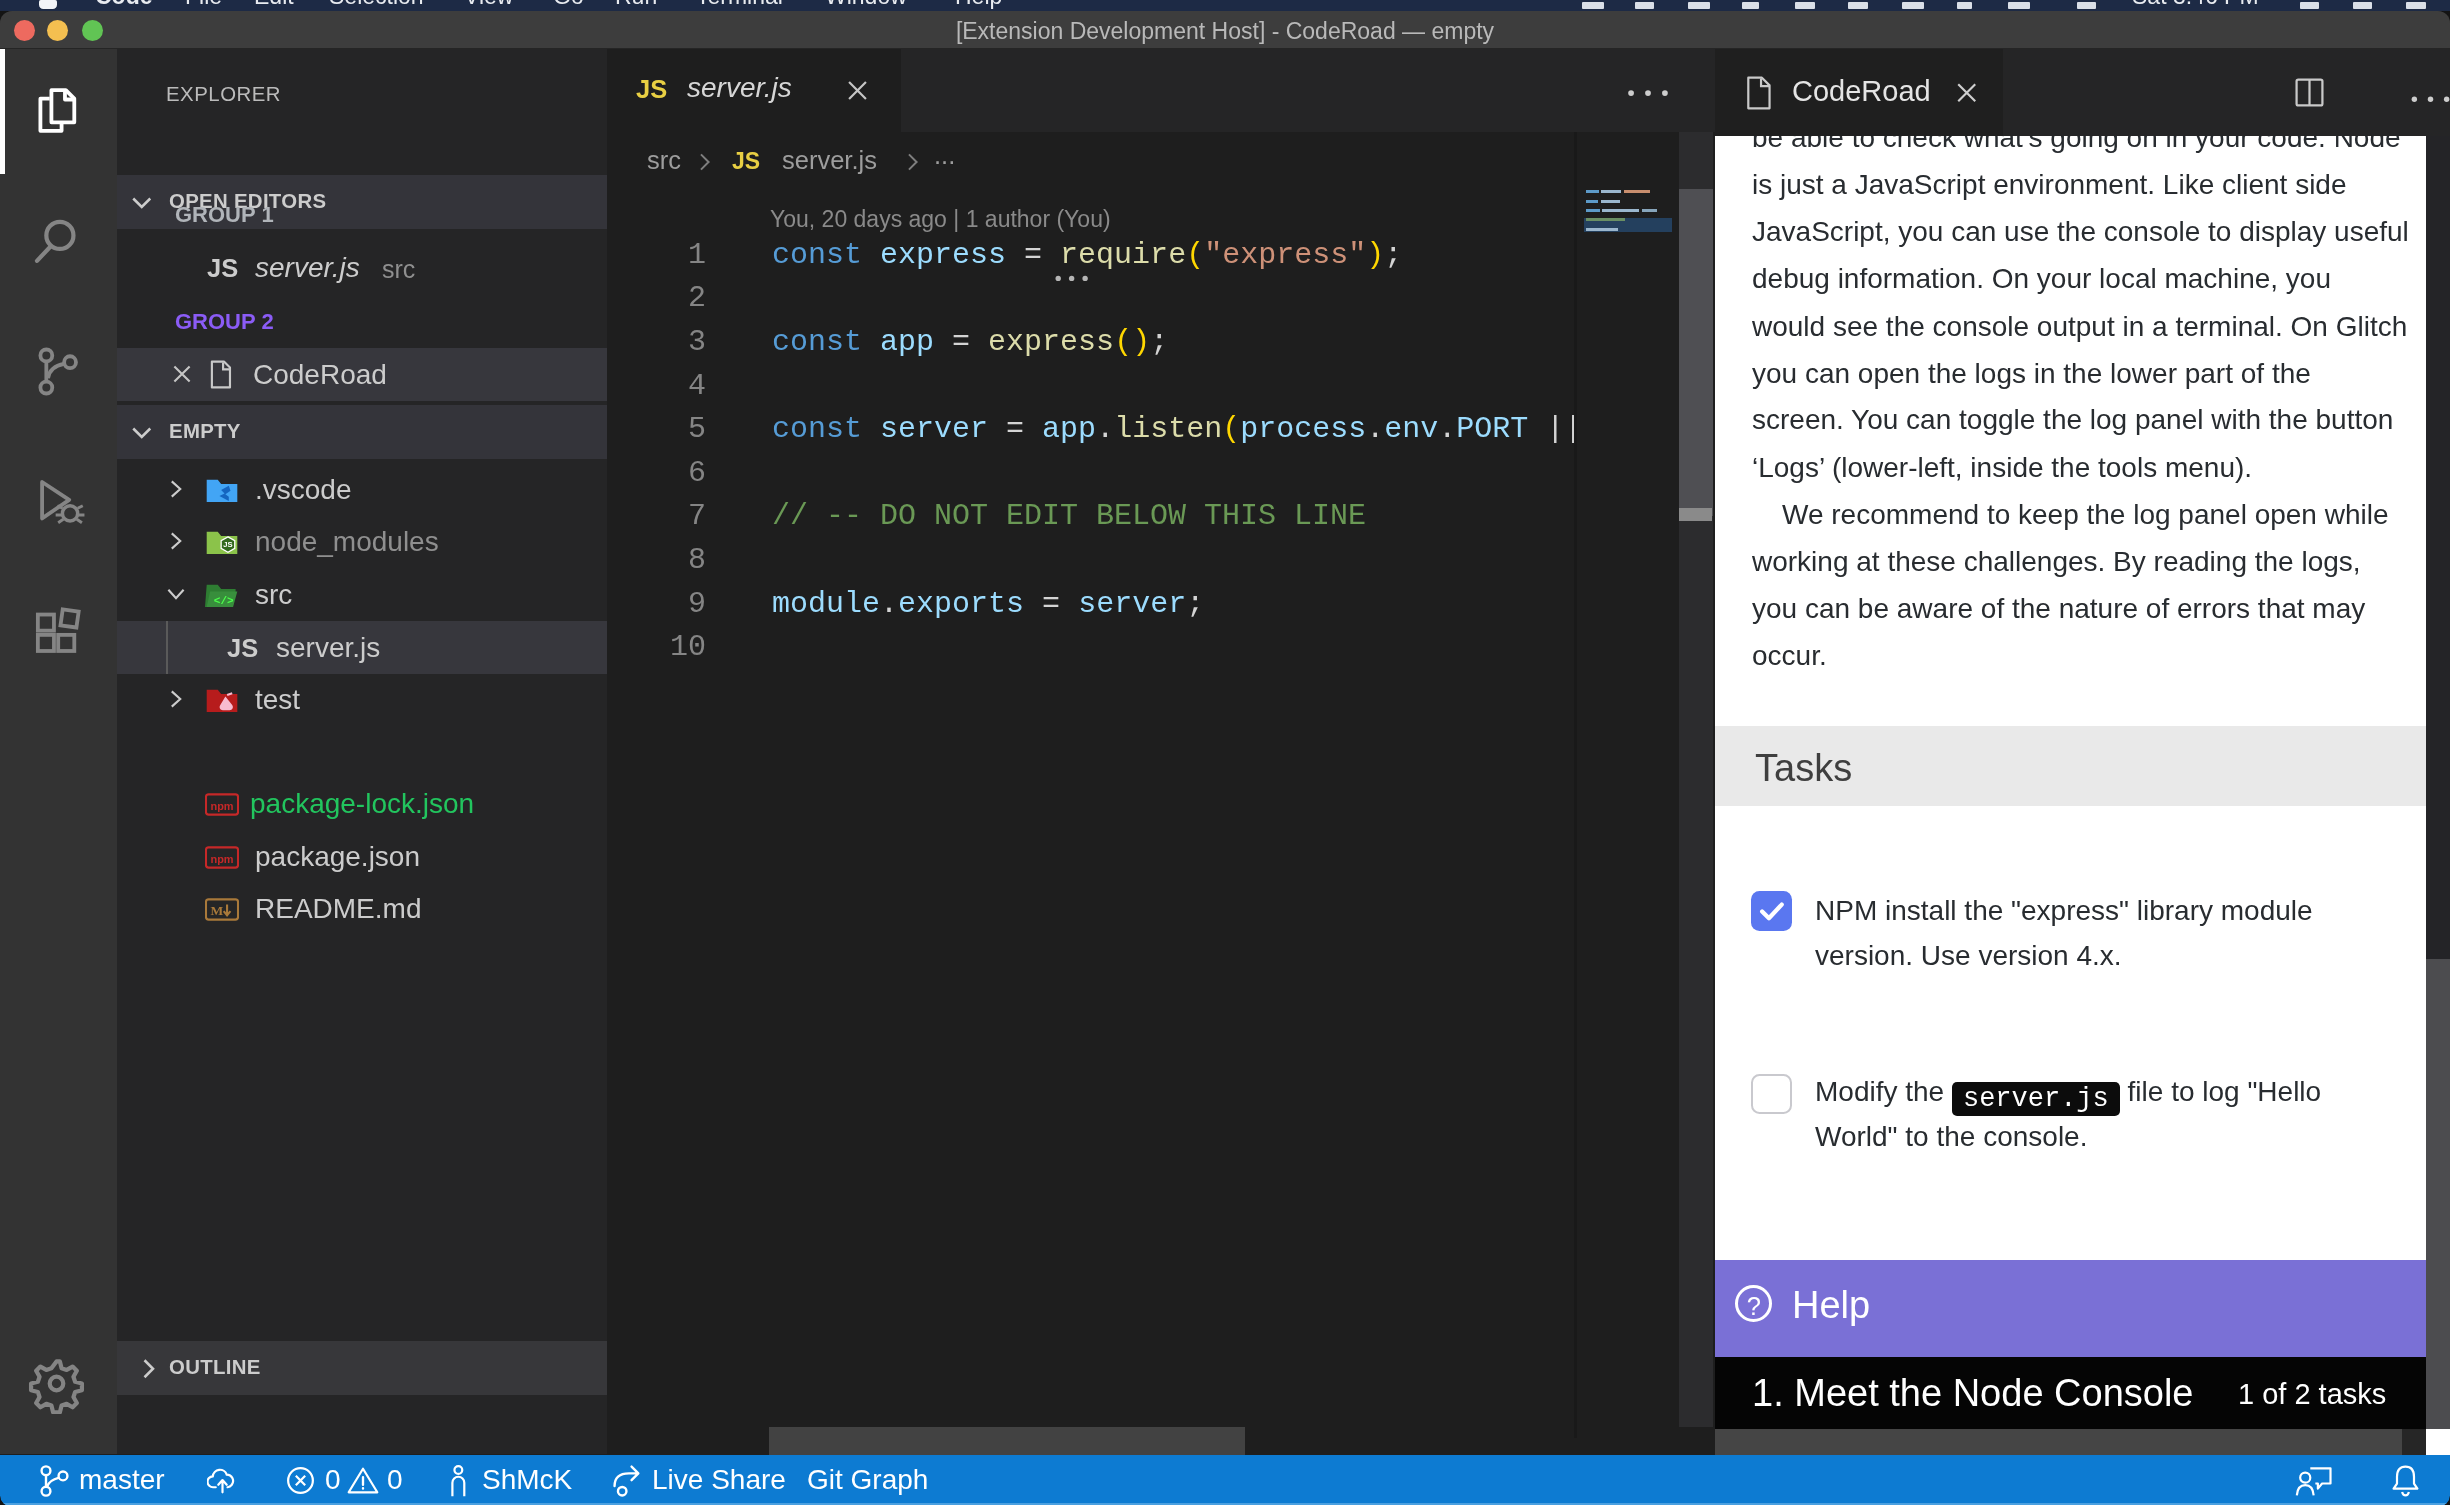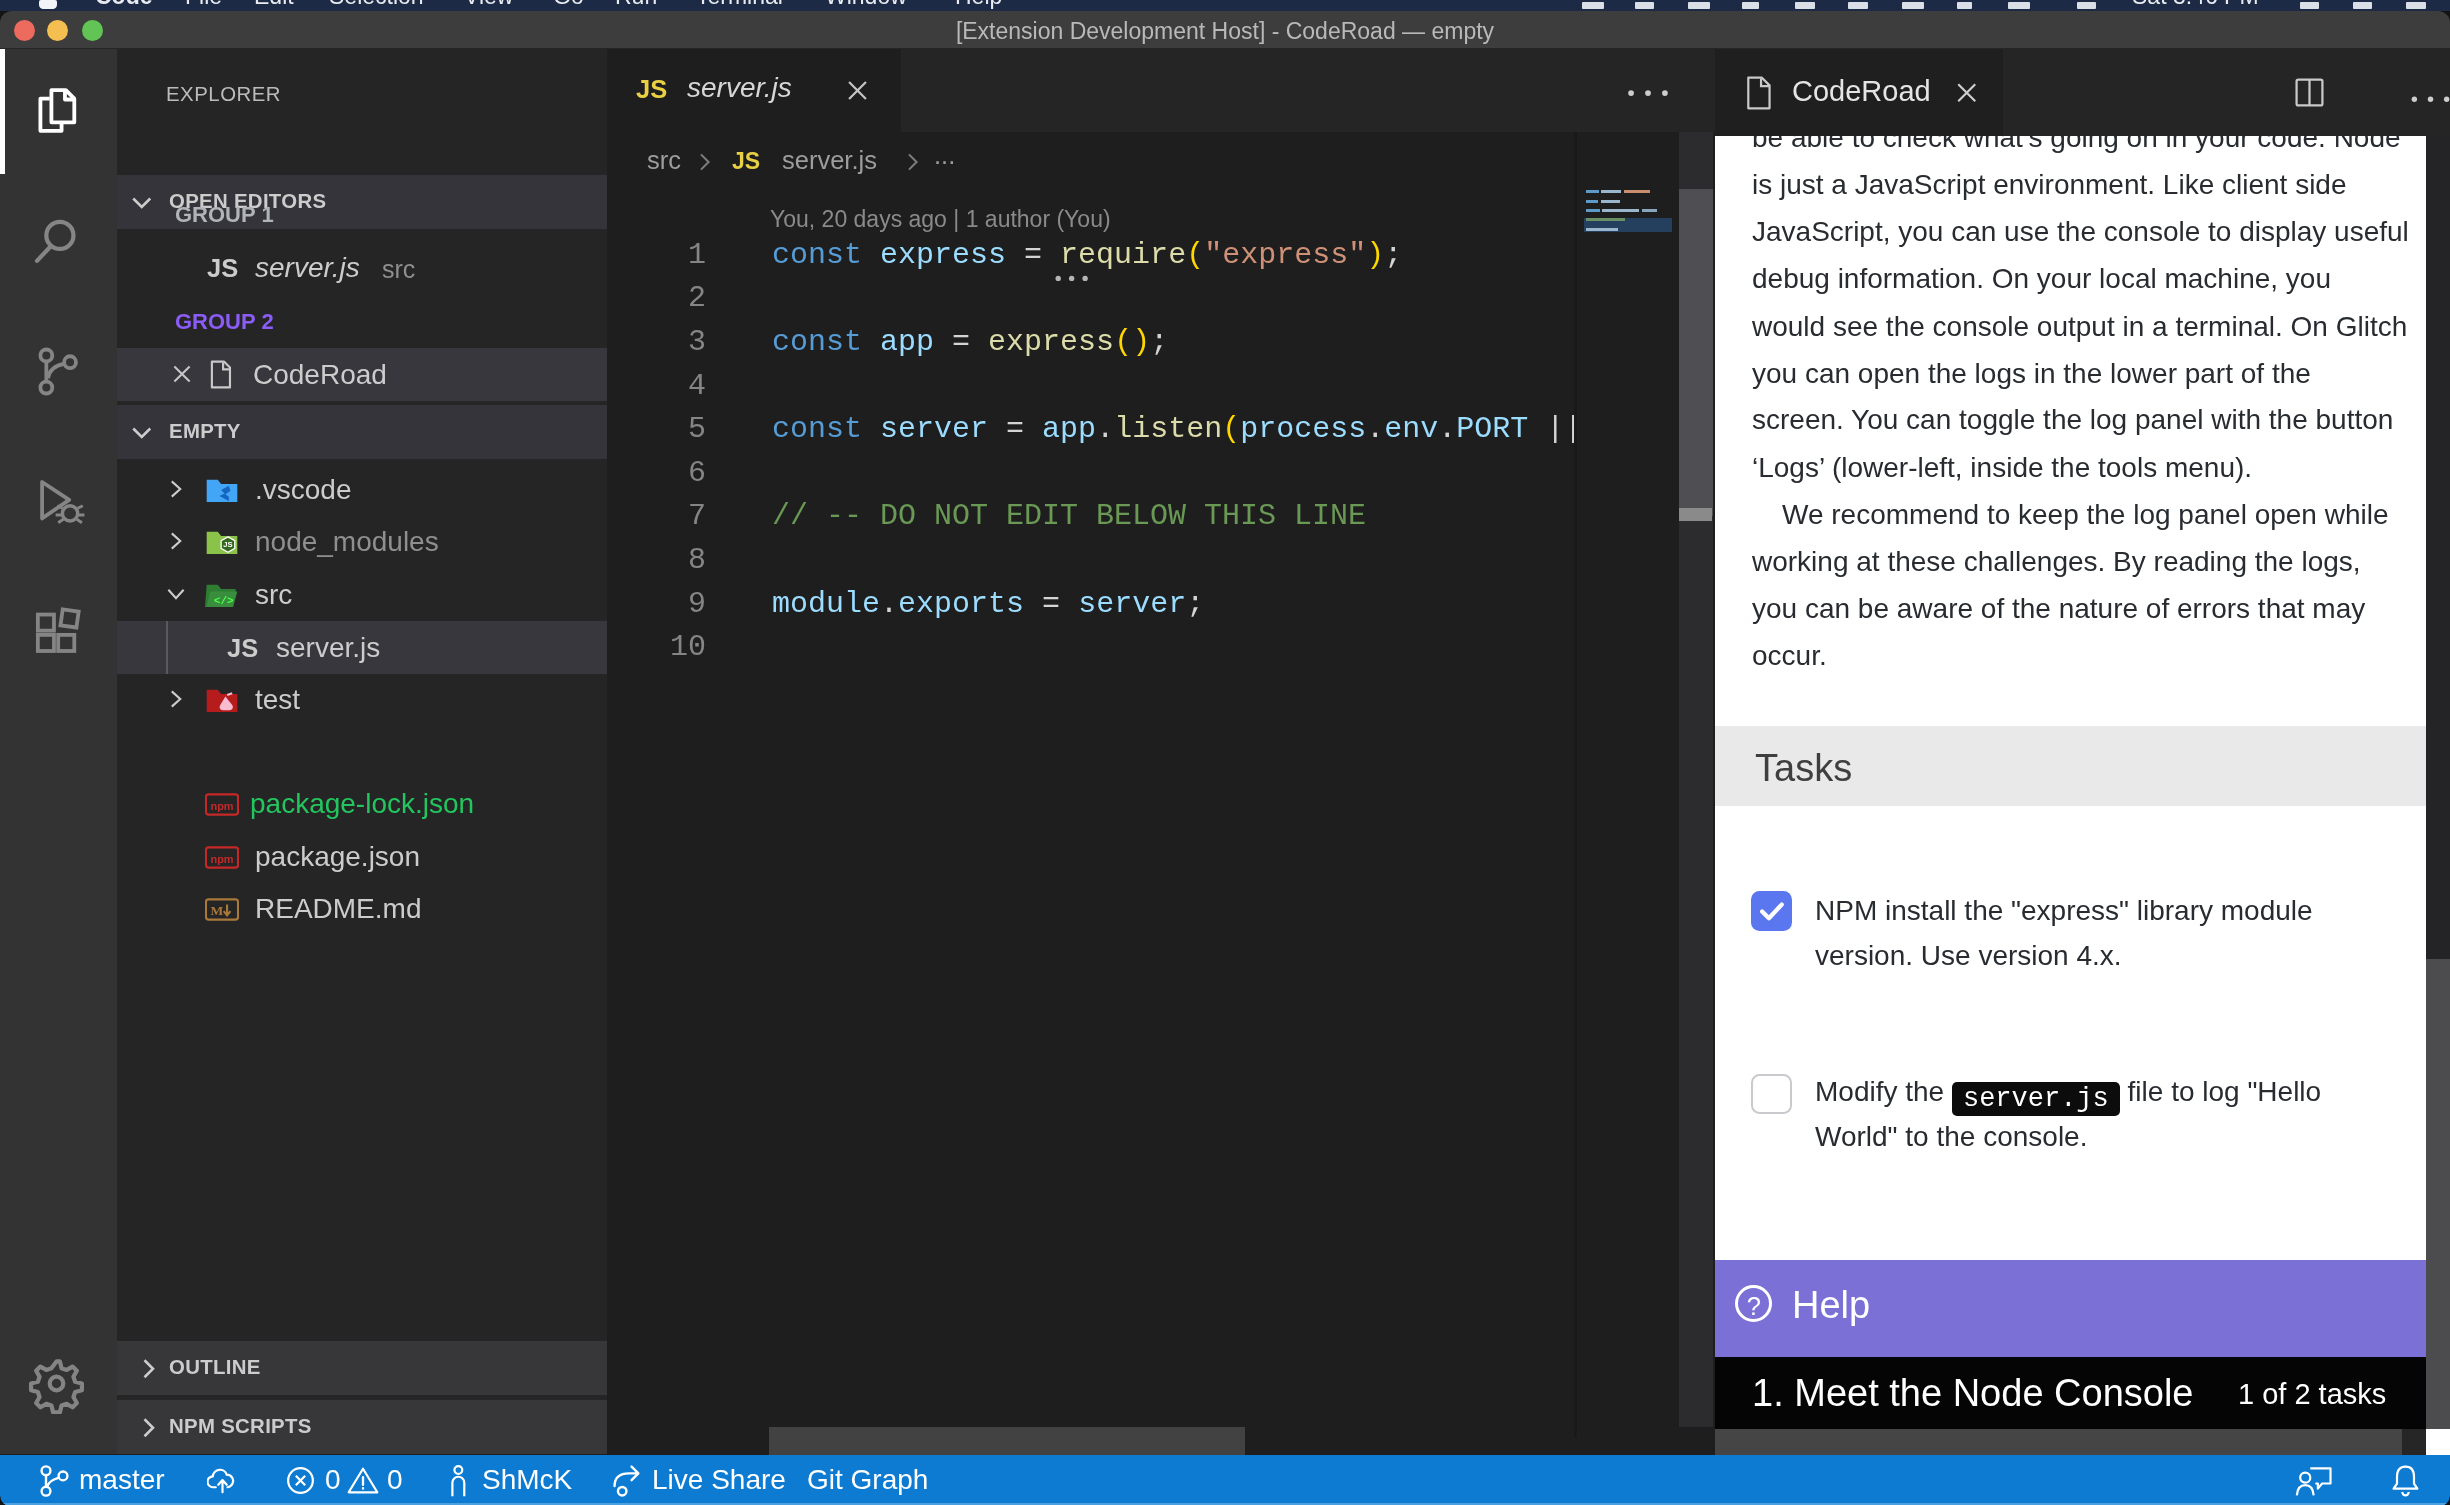--- a/index.html
+++ b/index.html
@@ -231,26 +231,20 @@
           <path d="M26 10 v12 M22 18 l4 5 4 -5" stroke="#a9793a" stroke-width="2.5" fill="none"></path>
         </svg>
         <span class="txt" style="left:138px;">README.md</span>
       </div>
 
       <div class="sech" style="top:1292px; height:54px; background:#37373a;">
         <svg class="chev" style="left:18.7px; top:15.3px;" viewBox="0 0 30 30">
           <path d="M10 5 l10 10 -10 10" fill="none" stroke="#cccccc" stroke-width="3"></path>
         </svg>
         <span class="lbl" style="left:52px;">OUTLINE</span>
-      </div>
-      <div class="sech" style="top:1351px; height:54px; background:#37373a;">
-        <svg class="chev" style="left:18.7px; top:15.3px;" viewBox="0 0 30 30">
-          <path d="M10 5 l10 10 -10 10" fill="none" stroke="#cccccc" stroke-width="3"></path>
-        </svg>
-        <span class="lbl" style="left:52px;">NPM SCRIPTS</span>
       </div>
     </div>
 
     <div id="editor" class="abs">
       <div id="tabbar">
         <div id="tab1">
           <span class="abs js-badge" style="left:29px; top:25.5px; font-size:25.5px;">JS</span>
           <span class="abs" style="left:80px; top:23px; font-size:28px; font-style:italic; color:#d6d6d6;">server.js</span>
           <svg class="abs" style="left:237px; top:28px; width:27px; height:27px;" viewBox="0 0 32 32">
             <path d="M6 6 L26 26 M26 6 L6 26" stroke="#c5c5c5" stroke-width="2.6"></path>

